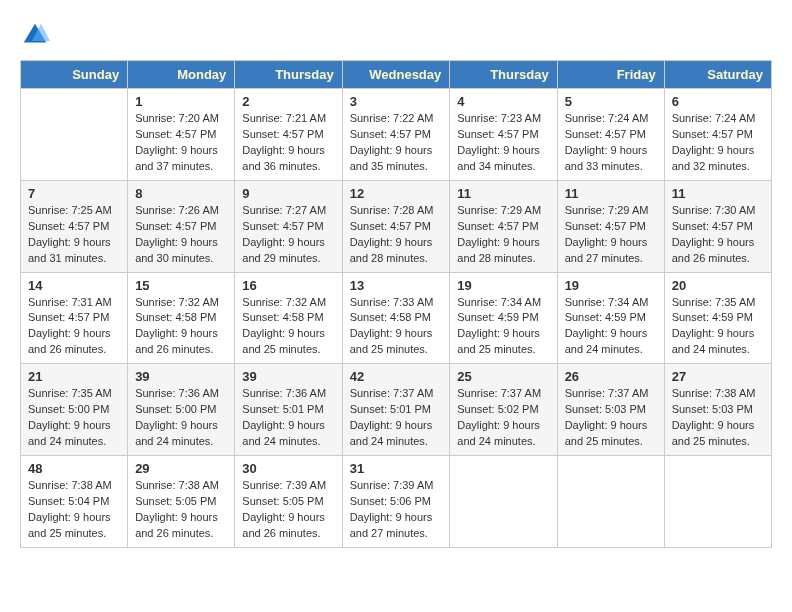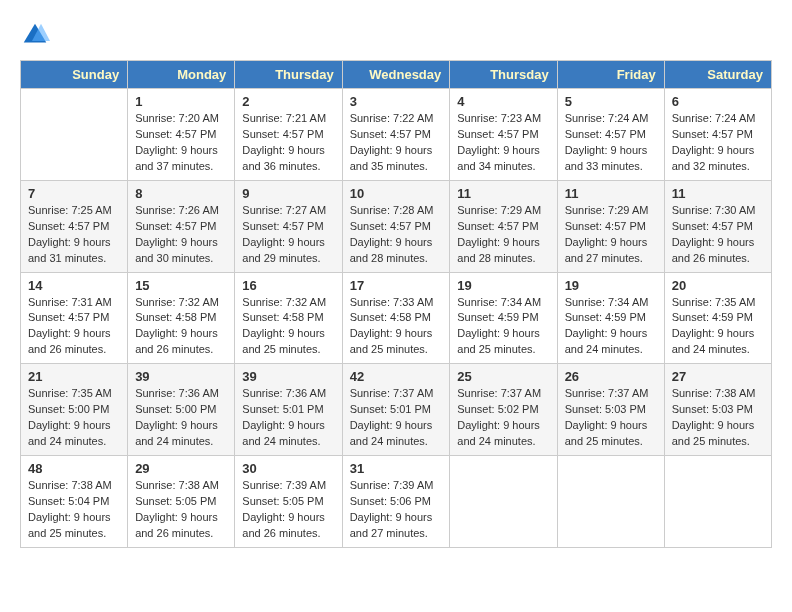--- a/index.html
+++ b/index.html
@@ -149,21 +149,21 @@
         </td>
         <td>
           <span class="day-number">8</span>
           <div class="day-info">Sunrise: 7:26 AM<br>Sunset: 4:57 PM<br>Daylight: 9 hours<br>and 30 minutes.</div>
         </td>
         <td>
           <span class="day-number">9</span>
           <div class="day-info">Sunrise: 7:27 AM<br>Sunset: 4:57 PM<br>Daylight: 9 hours<br>and 29 minutes.</div>
         </td>
         <td>
-          <span class="day-number">10</span>
+          <span class="day-number">12</span>
           <div class="day-info">Sunrise: 7:28 AM<br>Sunset: 4:57 PM<br>Daylight: 9 hours<br>and 28 minutes.</div>
         </td>
         <td>
           <span class="day-number">11</span>
           <div class="day-info">Sunrise: 7:29 AM<br>Sunset: 4:57 PM<br>Daylight: 9 hours<br>and 28 minutes.</div>
         </td>
         <td>
           <span class="day-number">11</span>
           <div class="day-info">Sunrise: 7:29 AM<br>Sunset: 4:57 PM<br>Daylight: 9 hours<br>and 27 minutes.</div>
         </td>
@@ -179,21 +179,21 @@
         </td>
         <td>
           <span class="day-number">15</span>
           <div class="day-info">Sunrise: 7:32 AM<br>Sunset: 4:58 PM<br>Daylight: 9 hours<br>and 26 minutes.</div>
         </td>
         <td>
           <span class="day-number">16</span>
           <div class="day-info">Sunrise: 7:32 AM<br>Sunset: 4:58 PM<br>Daylight: 9 hours<br>and 25 minutes.</div>
         </td>
         <td>
-          <span class="day-number">17</span>
+          <span class="day-number">13</span>
           <div class="day-info">Sunrise: 7:33 AM<br>Sunset: 4:58 PM<br>Daylight: 9 hours<br>and 25 minutes.</div>
         </td>
         <td>
           <span class="day-number">19</span>
           <div class="day-info">Sunrise: 7:34 AM<br>Sunset: 4:59 PM<br>Daylight: 9 hours<br>and 25 minutes.</div>
         </td>
         <td>
           <span class="day-number">19</span>
           <div class="day-info">Sunrise: 7:34 AM<br>Sunset: 4:59 PM<br>Daylight: 9 hours<br>and 24 minutes.</div>
         </td>

